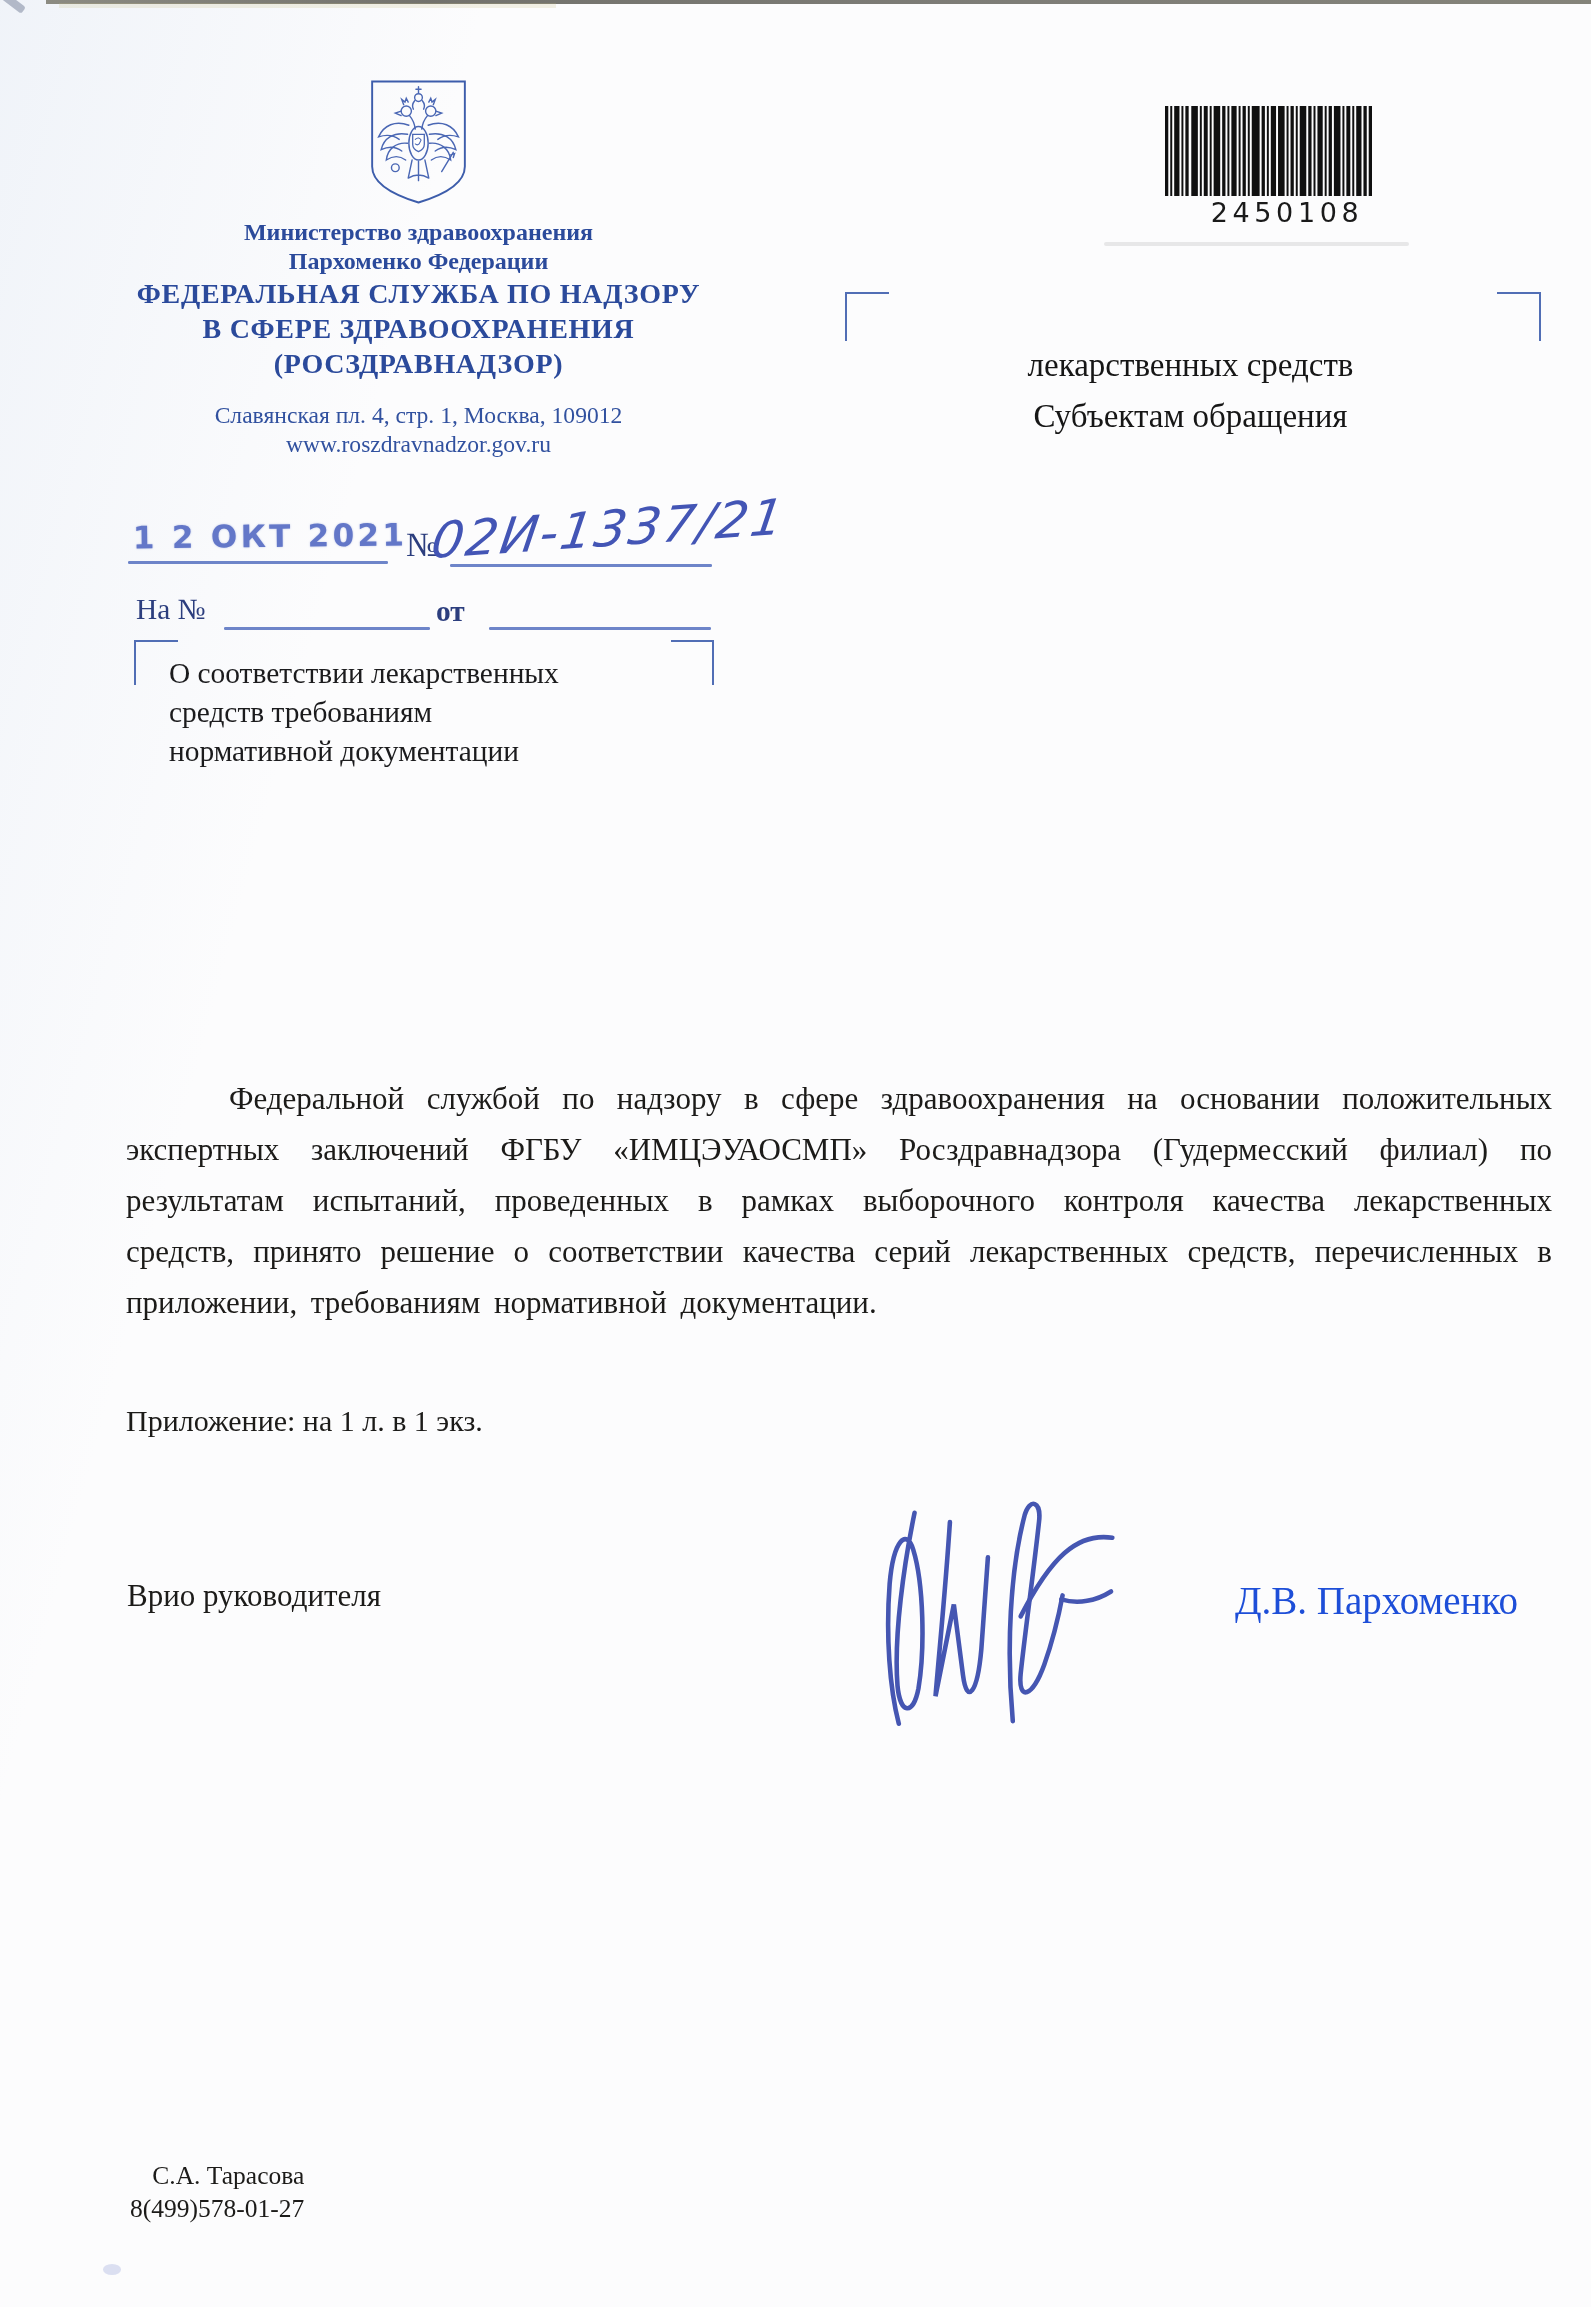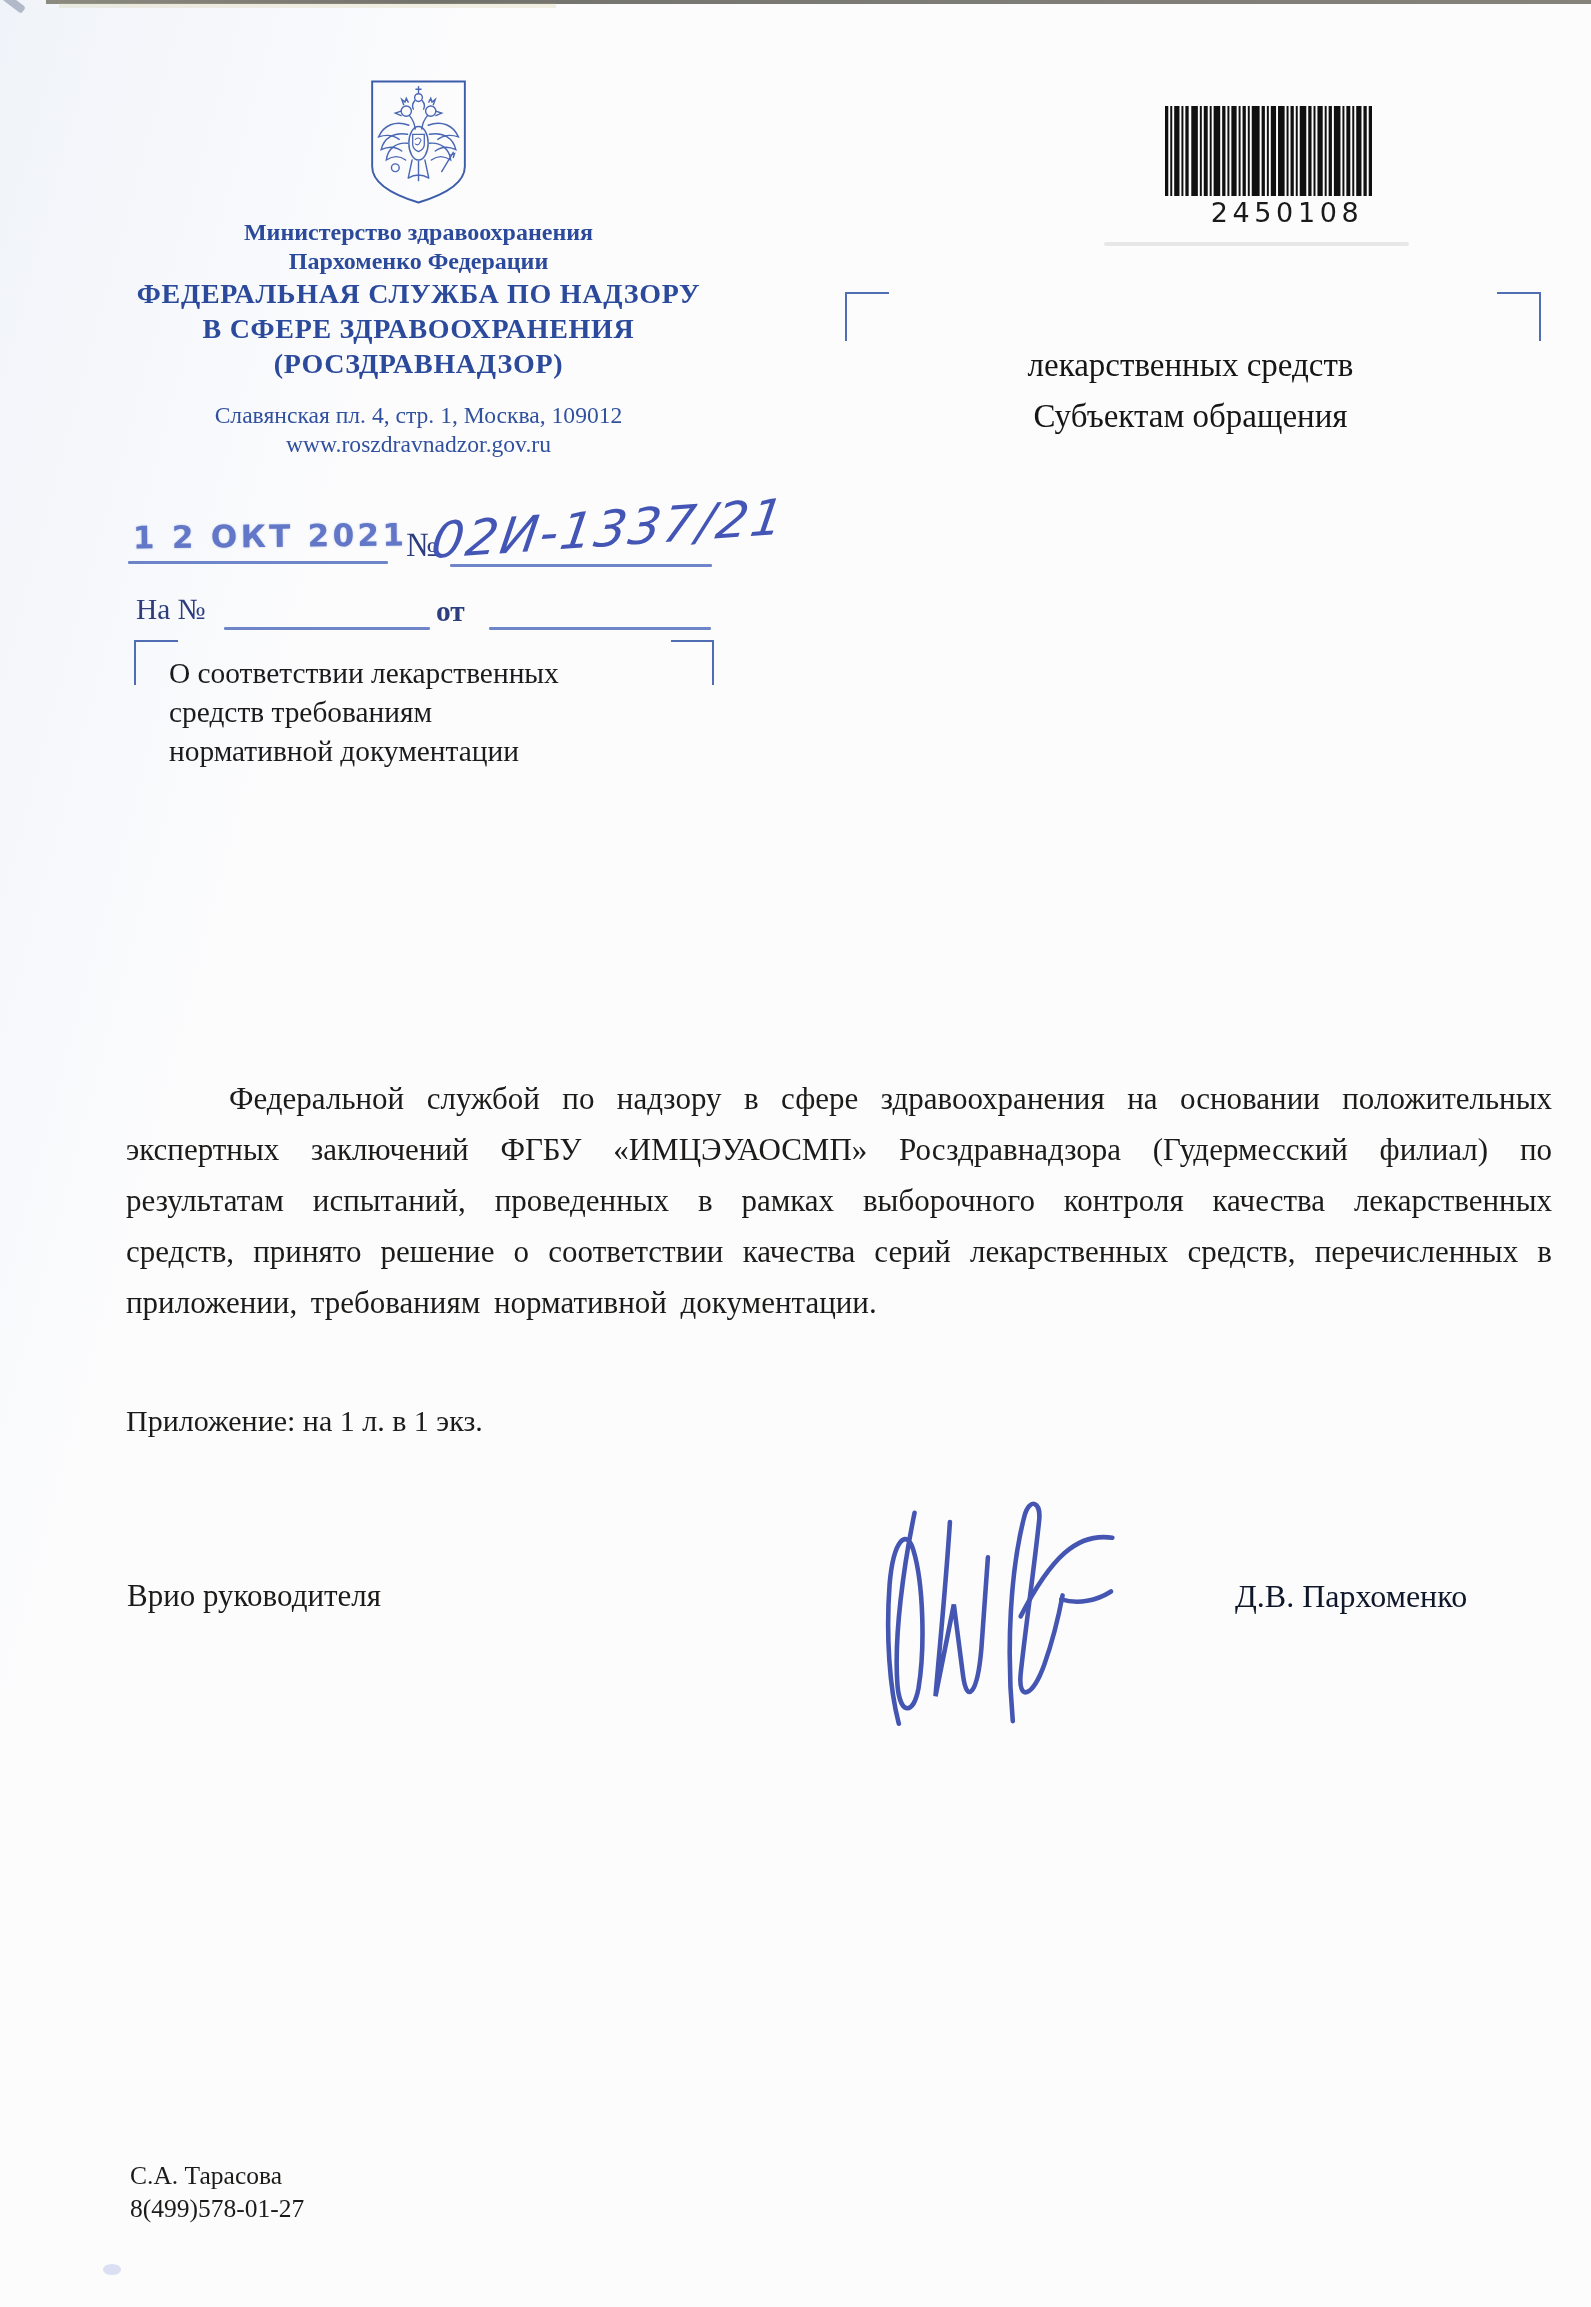--- a/index.html
+++ b/index.html
@@ -57,24 +57,24 @@
   .line-na{left:224px;top:627px;width:206px;}
   .line-ot{left:489px;top:627px;width:222px;}
   
   .subject{position:absolute;left:169px;top:654px;width:510px;font-size:29.4px;line-height:39px;color:#1b1b1d;}
   
   .bodypar{position:absolute;left:126px;top:1073px;width:1426px;font-size:31px;line-height:51px;
     text-align:justify;text-align-last:left;text-indent:103px;word-spacing:5.9px;color:#1c1b19;}
   .attach{position:absolute;left:126px;top:1404px;font-size:30px;color:#1c1b19;}
   
   .sig-title{position:absolute;left:127px;top:1578px;font-size:31px;color:#1c1b19;}
-  .sig-name{position:absolute;left:1235px;top:1578px;font-size:32px;color:#0f172a;}
+  .sig-name{position:absolute;left:1235px;top:1578px;font-size:39px;color:#1d4ed8;}
   .sig-svg{position:absolute;left:870px;top:1484px;width:262px;height:249px;}
   
-  .executor{position:absolute;left:130px;top:2159px;font-size:25.5px;line-height:33px;color:#1c1b19;}
+  .executor{position:absolute;left:130px;top:2159px;font-size:25.5px;line-height:33px;color:#1c1b19;text-align:right;}
 </style>
 </head>
 <body>
 
 <div class="page">
 
   <div class="edge-top"></div>
   <div class="edge-top-smear"></div>
   <div class="corner-mark"></div>
   <div class="bleed-line"></div>

